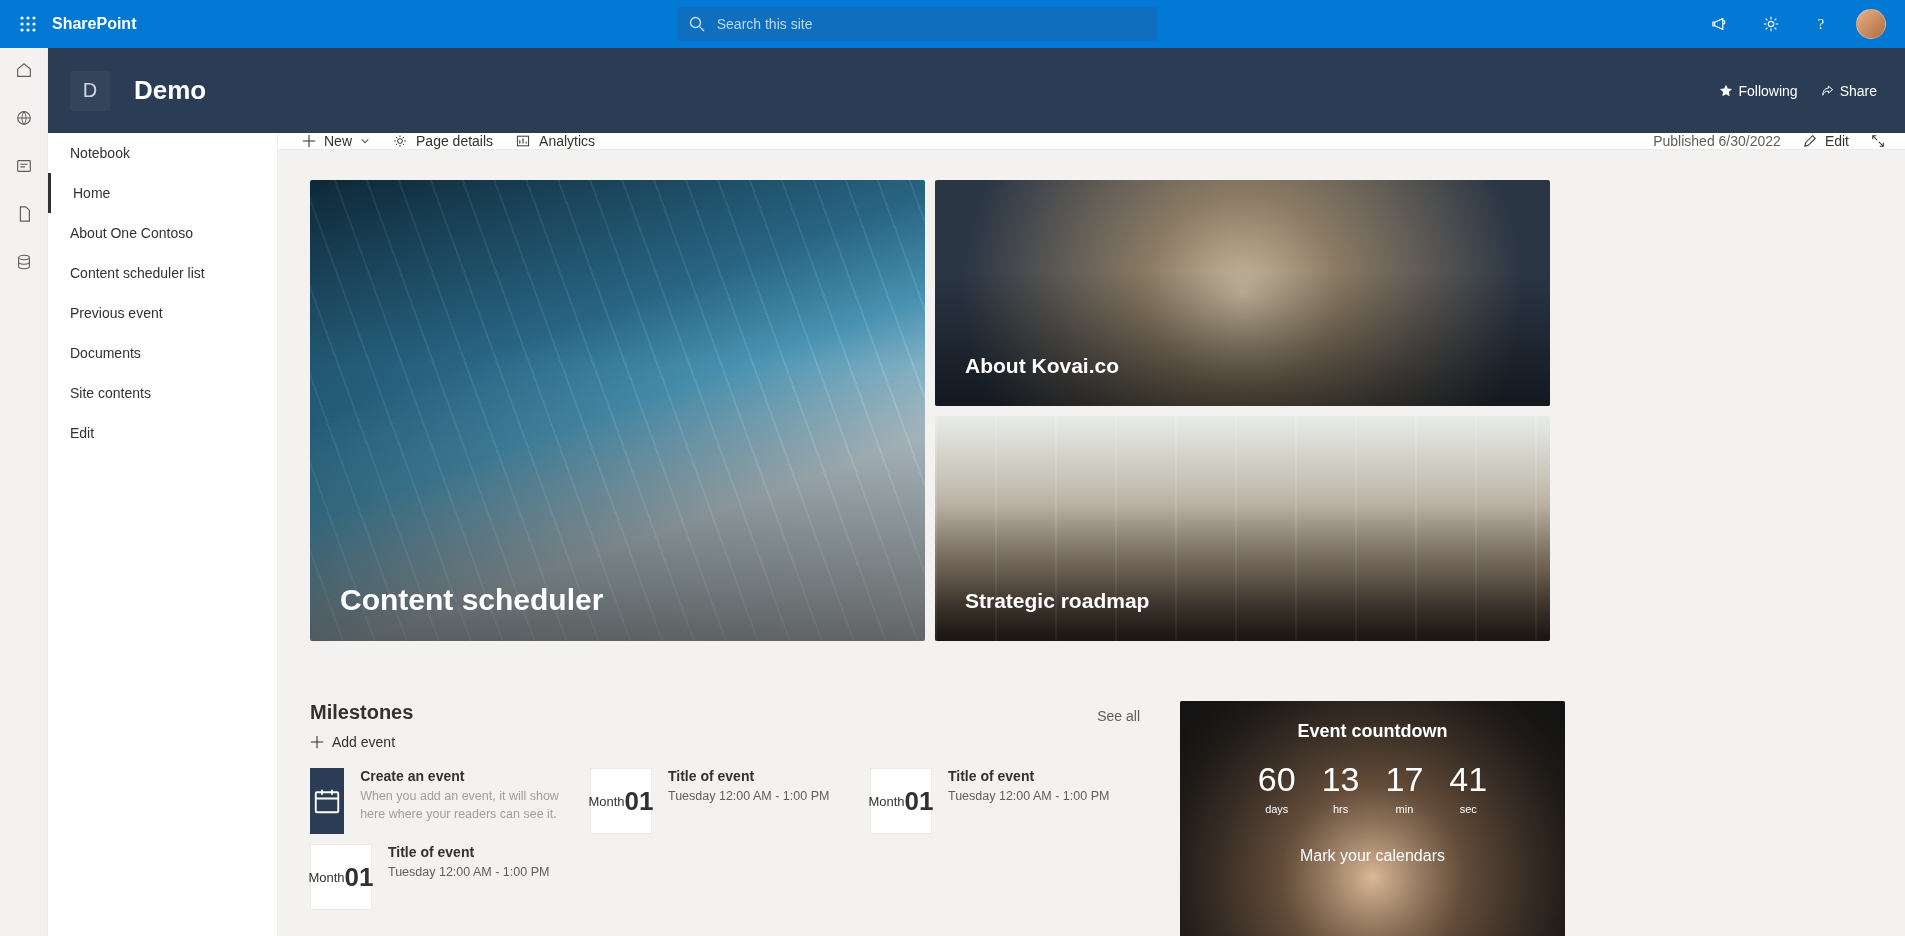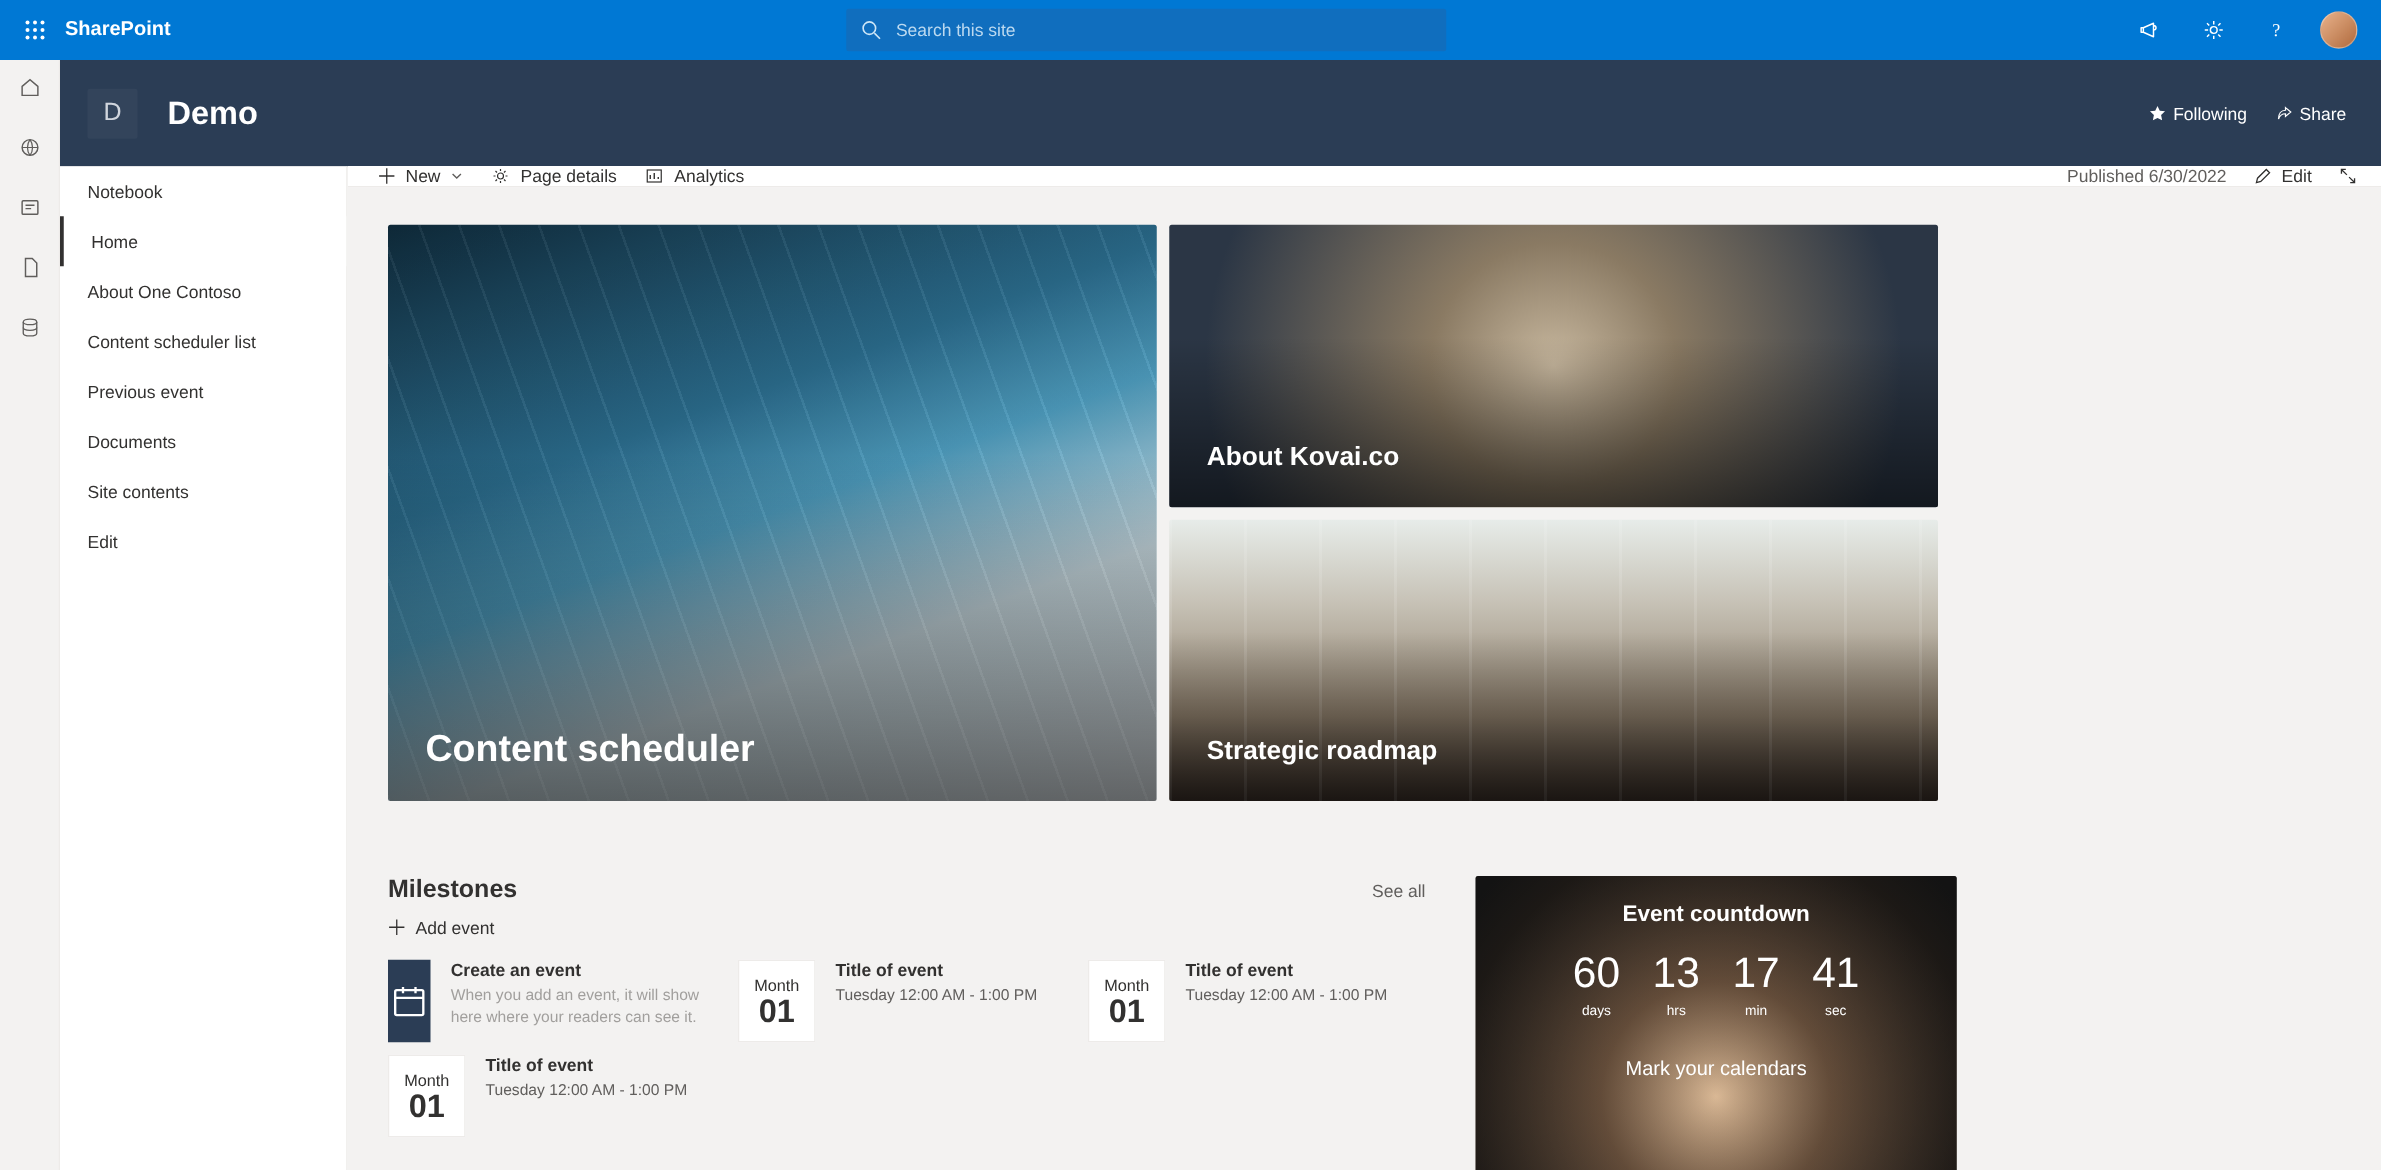--- a/index.html
+++ b/index.html
@@ -63,27 +63,27 @@
   .hero-tile.handshake { background: radial-gradient(circle at 50% 50%, #c8b89f 0%, #8a7a63 30%, #2b3645 85%);}
   .hero-tile.meeting   { background: linear-gradient(180deg,#e7ece9 0%, #c6c1b5 30%, #8c7d6a 70%, #3a2f28 100%);}
   .hero-tile.meeting::before{content:"";position:absolute;inset:0;background:repeating-linear-gradient(90deg, rgba(255,255,255,.12) 0 2px, transparent 2px 60px);}
   .tile-shade { position:absolute; left:0; right:0; bottom:0; height: 60%; background: linear-gradient(to top, rgba(0,0,0,.55), rgba(0,0,0,0));}
   .tile-title { position:absolute; left: 30px; bottom: 28px; color:#fff; font-size: 21px; font-weight:600;}
   .hero-main .tile-title { font-size: 30px; bottom: 24px;}
 
   
   .section-row { display:flex; gap: 40px; margin-top: 60px;}
   .milestones { flex:1; max-width: 830px;}
-  .mile-head { display:flex; justify-content:space-between; align-items:center;}
+  .mile-head { display:flex; justify-content:space-between; align-items:flex-end;}
   .mile-head h2 { margin:0; font-size:20px; font-weight:600;}
   .mile-head .seeall { font-size:14px; color: var(--text-muted); cursor:pointer;}
   .add-event { display:flex; align-items:center; gap: 8px; margin-top: 10px; color: var(--text-dark); cursor:pointer;}
   .event-grid { display:flex; flex-wrap:wrap; gap: 10px 10px; margin-top: 18px;}
   .event { width: 270px; display:flex; gap: 16px;}
-  .event .date { width: 62px; height: 66px; background:#fff; border:1px solid var(--border); display:flex; flex-direction:column; align-items:center; justify-content:center; color:#323130; }
+  .event .date { width: 62px; height: 66px; background:#fff; border:1px solid var(--border); display:flex; flex-direction:row; align-items:center; justify-content:center; color:#323130; }
   .event .date .m { font-size: 13px; }
   .event .date .d { font-size: 26px; font-weight:600; line-height:1;}
   .event.create .date { background: var(--header-dark); color:#fff; border:none;}
   .event .meta .t { font-weight:600; font-size:14px; margin-bottom:4px;}
   .event .meta .s { font-size: 12.5px; color: var(--text-muted); line-height:1.4;}
   .event.create .meta .s { color: var(--text-light);}
 
   
   .countdown { width: 385px; height: 294px; position:relative; border-radius:2px; overflow:hidden; background: radial-gradient(circle at 50% 60%, #d6b28c 0%, #7a5a40 35%, #2a2a2a 95%);}
   .countdown::after{content:"";position:absolute;inset:0;background:radial-gradient(circle at 50% 60%, rgba(255,255,255,.08), rgba(0,0,0,.55) 80%);}

